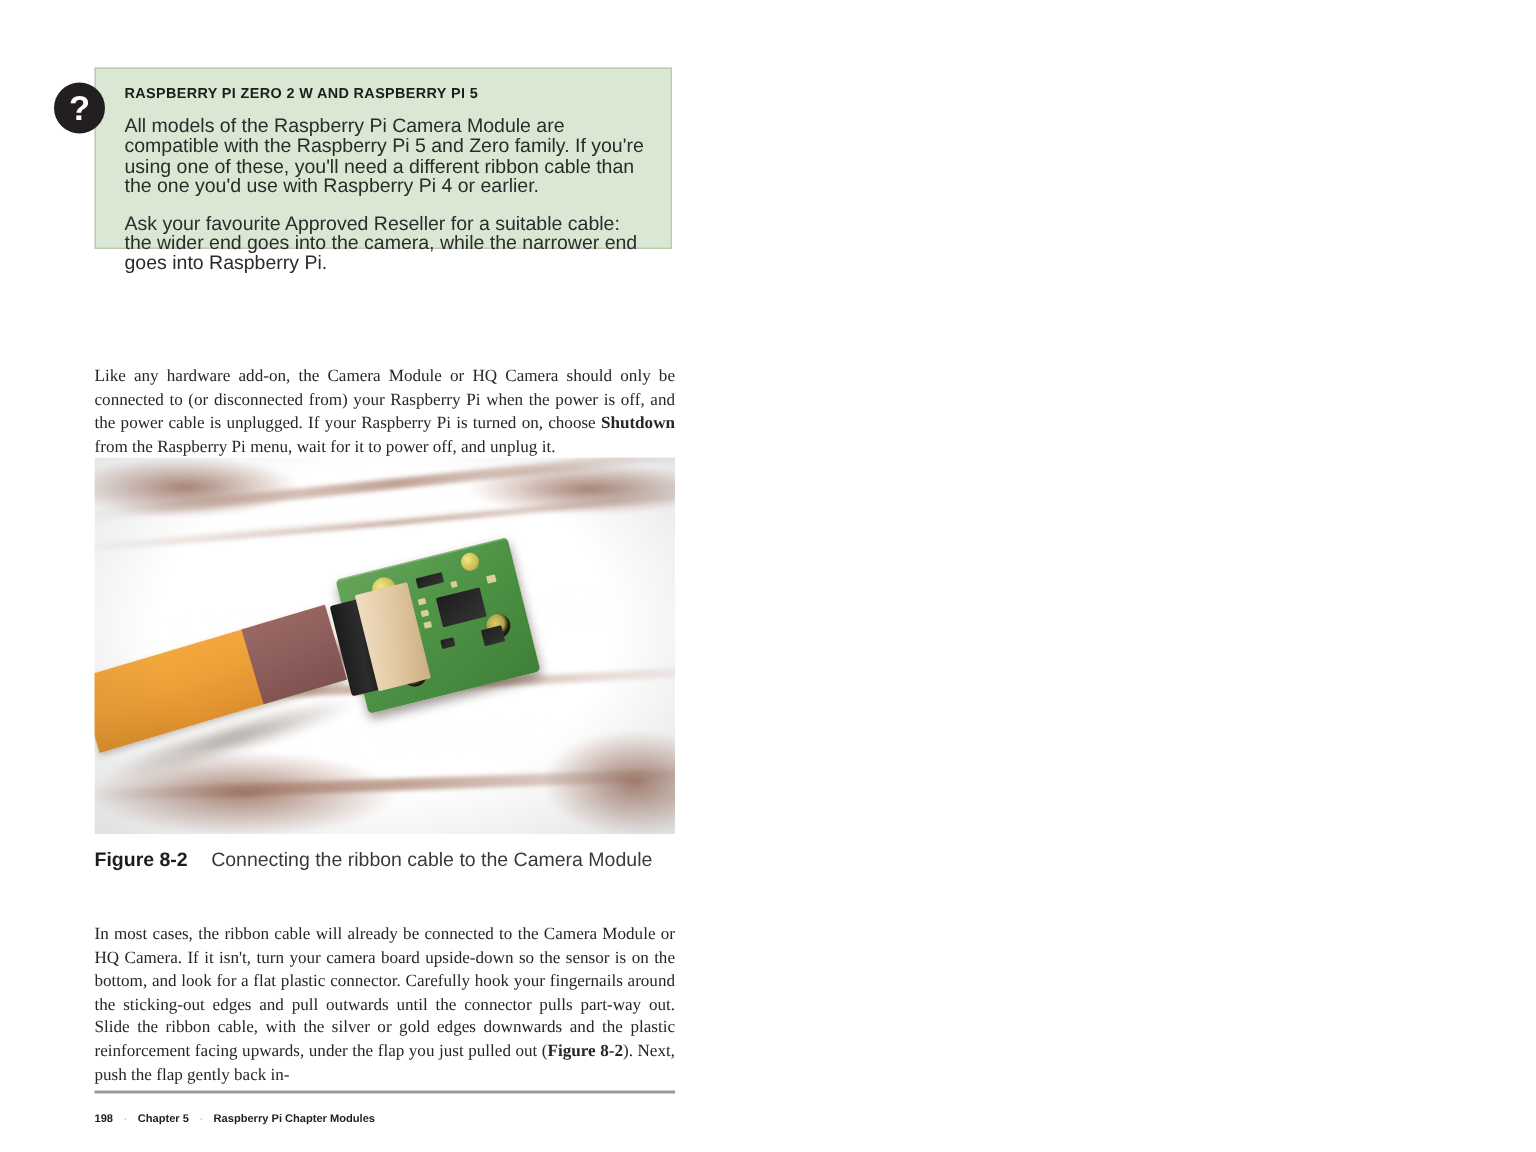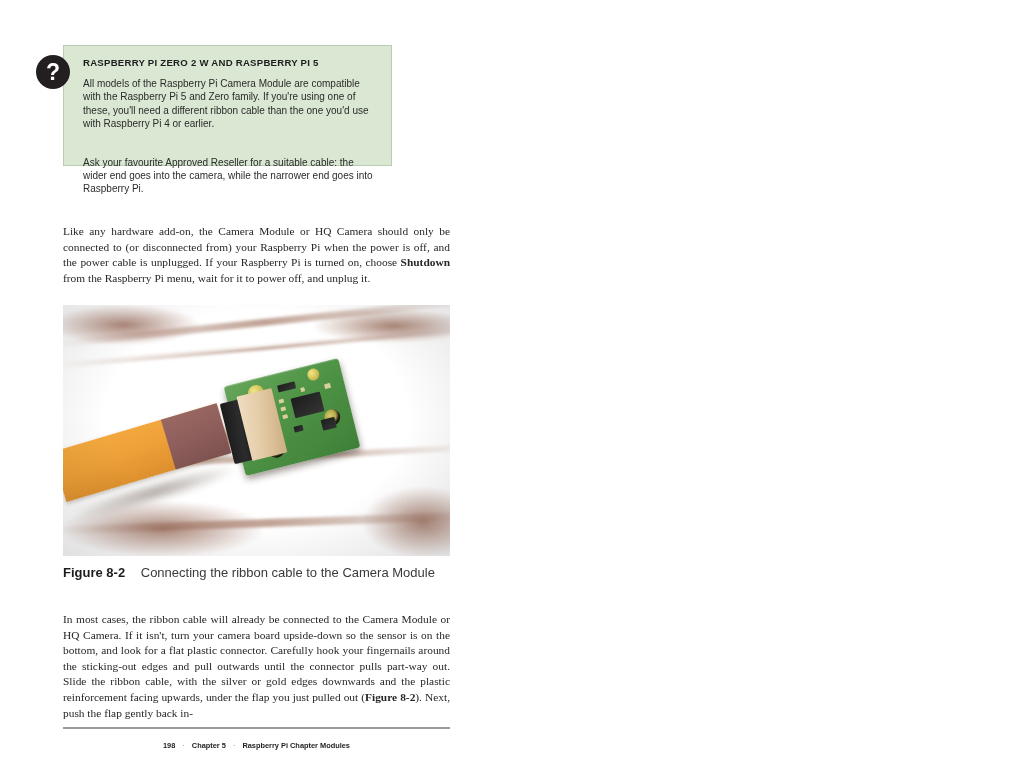--- a/index.html
+++ b/index.html
@@ -21,53 +21,53 @@
     position: absolute;
     font-family: "Liberation Serif", serif;
     font-size: 11.4px;
     line-height: 15.6px;
     color: #262626;
     text-align: justify;
     text-justify: inter-word;
     hyphens: manual;
   }
   .col p { margin: 0 0 13px 0; }
-  .col p:last-child { margin-bottom: 0; }
+  .col p:last-child { margin-bottom: 0; margin-top: 20px; }
   .col b, .col strong { font-weight: bold; }
 
   
   #left-col-top  { left: 63px; top: 224px; width: 387px; }
-  #left-col-bot  { left: 63px; top: 612px; width: 387px; }
+  #left-col-bot  { left: 63px; top: 596px; width: 387px; }
 
   
   .callout {
     position: absolute;
     left: 63px; top: 45px;
-    width: 329px; height: 121px;
+    width: 385px; height: 121px;
     background: #d9e7d3;
     border: 1px solid #b9cdb2;
   }
   .callout-inner { padding: 11px 16px 0 19px; }
   .callout-title {
     font-family: "Liberation Sans", sans-serif;
     font-weight: bold;
     font-size: 9.6px;
     letter-spacing: 0.25px;
     color: #1d1d1d;
     margin: 0 0 8px 0;
     line-height: 12px;
   }
   .callout-body {
     font-family: "Liberation Sans", sans-serif;
-    font-size: 10px;
+    font-size: 13px;
     line-height: 13.4px;
     color: #2b2b2b;
     margin: 0;
   }
-  .callout-body.second { margin-top: 25px; }
+  .callout-body.second { margin-top: 11px; }
 
   .callout-badge {
     position: absolute;
     left: 36px; top: 55px;
     width: 34px; height: 34px;
     border-radius: 50%;
     background: #231f20;
     color: #ffffff;
     font-family: "Liberation Sans", sans-serif;
     font-weight: bold;
@@ -124,21 +124,20 @@
   .footer-text {
     font-family: "Liberation Sans", sans-serif;
     font-weight: bold;
     font-size: 7.4px;
     line-height: 9px;
     color: #1d1d1d;
     display: flex;
     gap: 7px;
     align-items: baseline;
     white-space: nowrap;
-    justify-content: center;
   }
   .footer-sep { color: #8c8c8c; font-weight: normal; }
 
   
   .wood-bg {
     position: absolute; inset: 0;
     background:
       repeating-linear-gradient(101deg,
         rgba(255,255,255,0.55) 0px, rgba(255,255,255,0.0) 5px,
         rgba(150,110,92,0.22) 9px, rgba(255,255,255,0.35) 15px),

